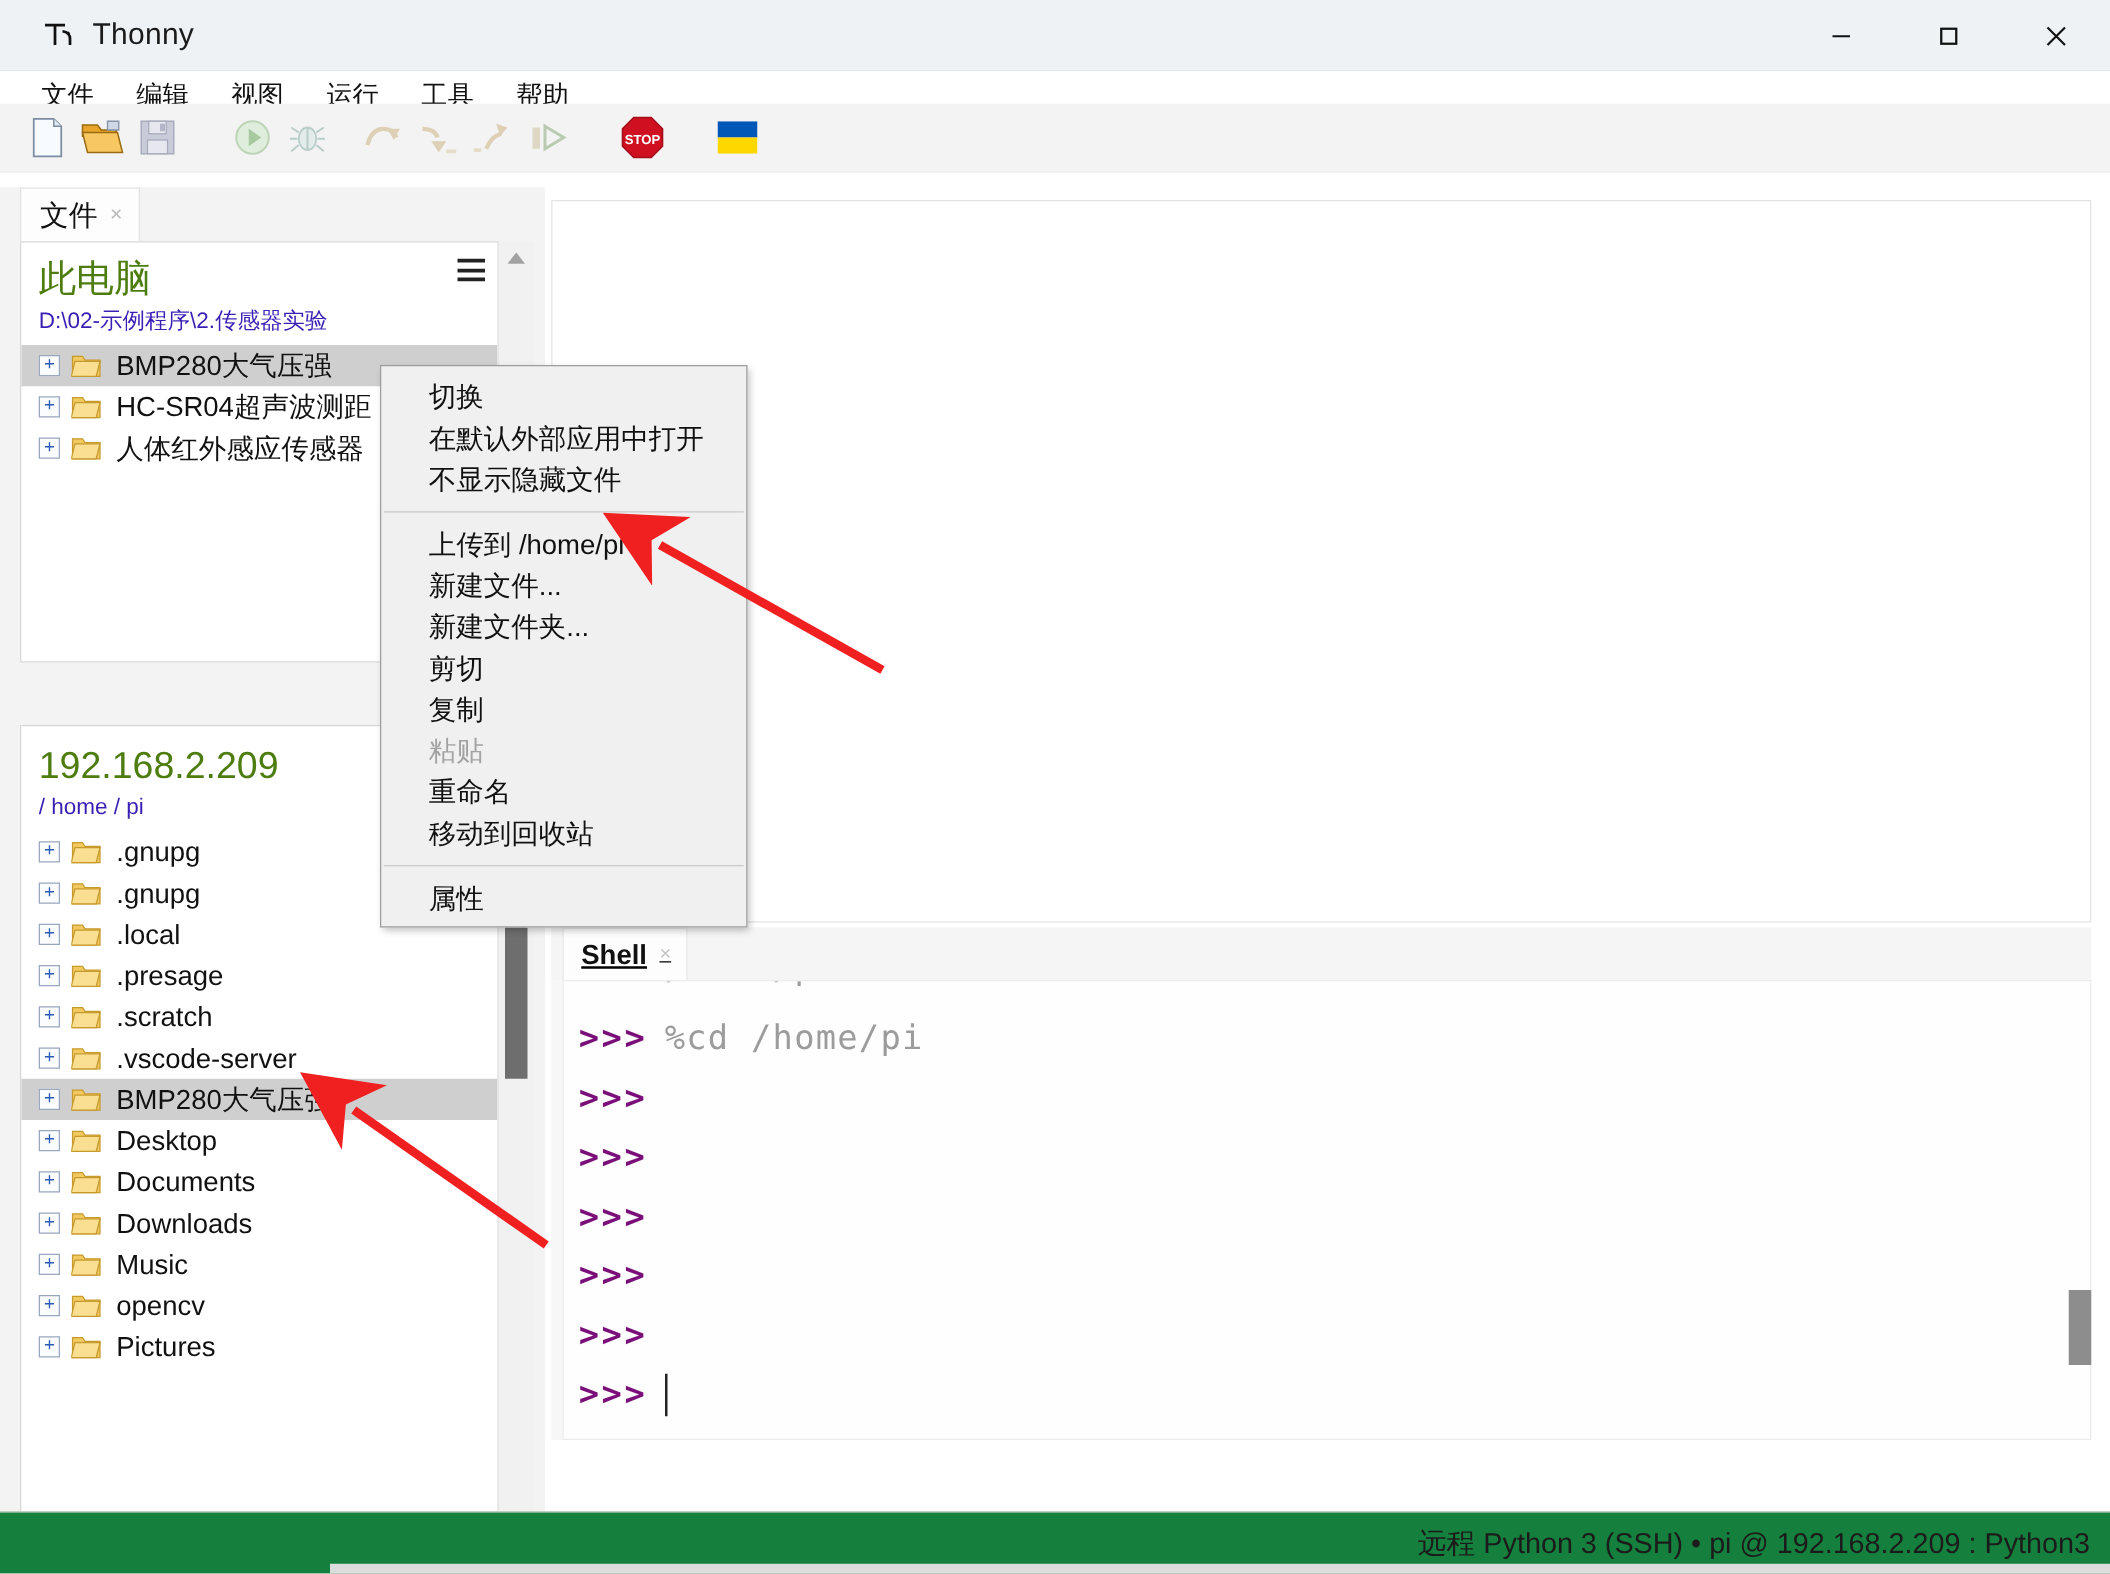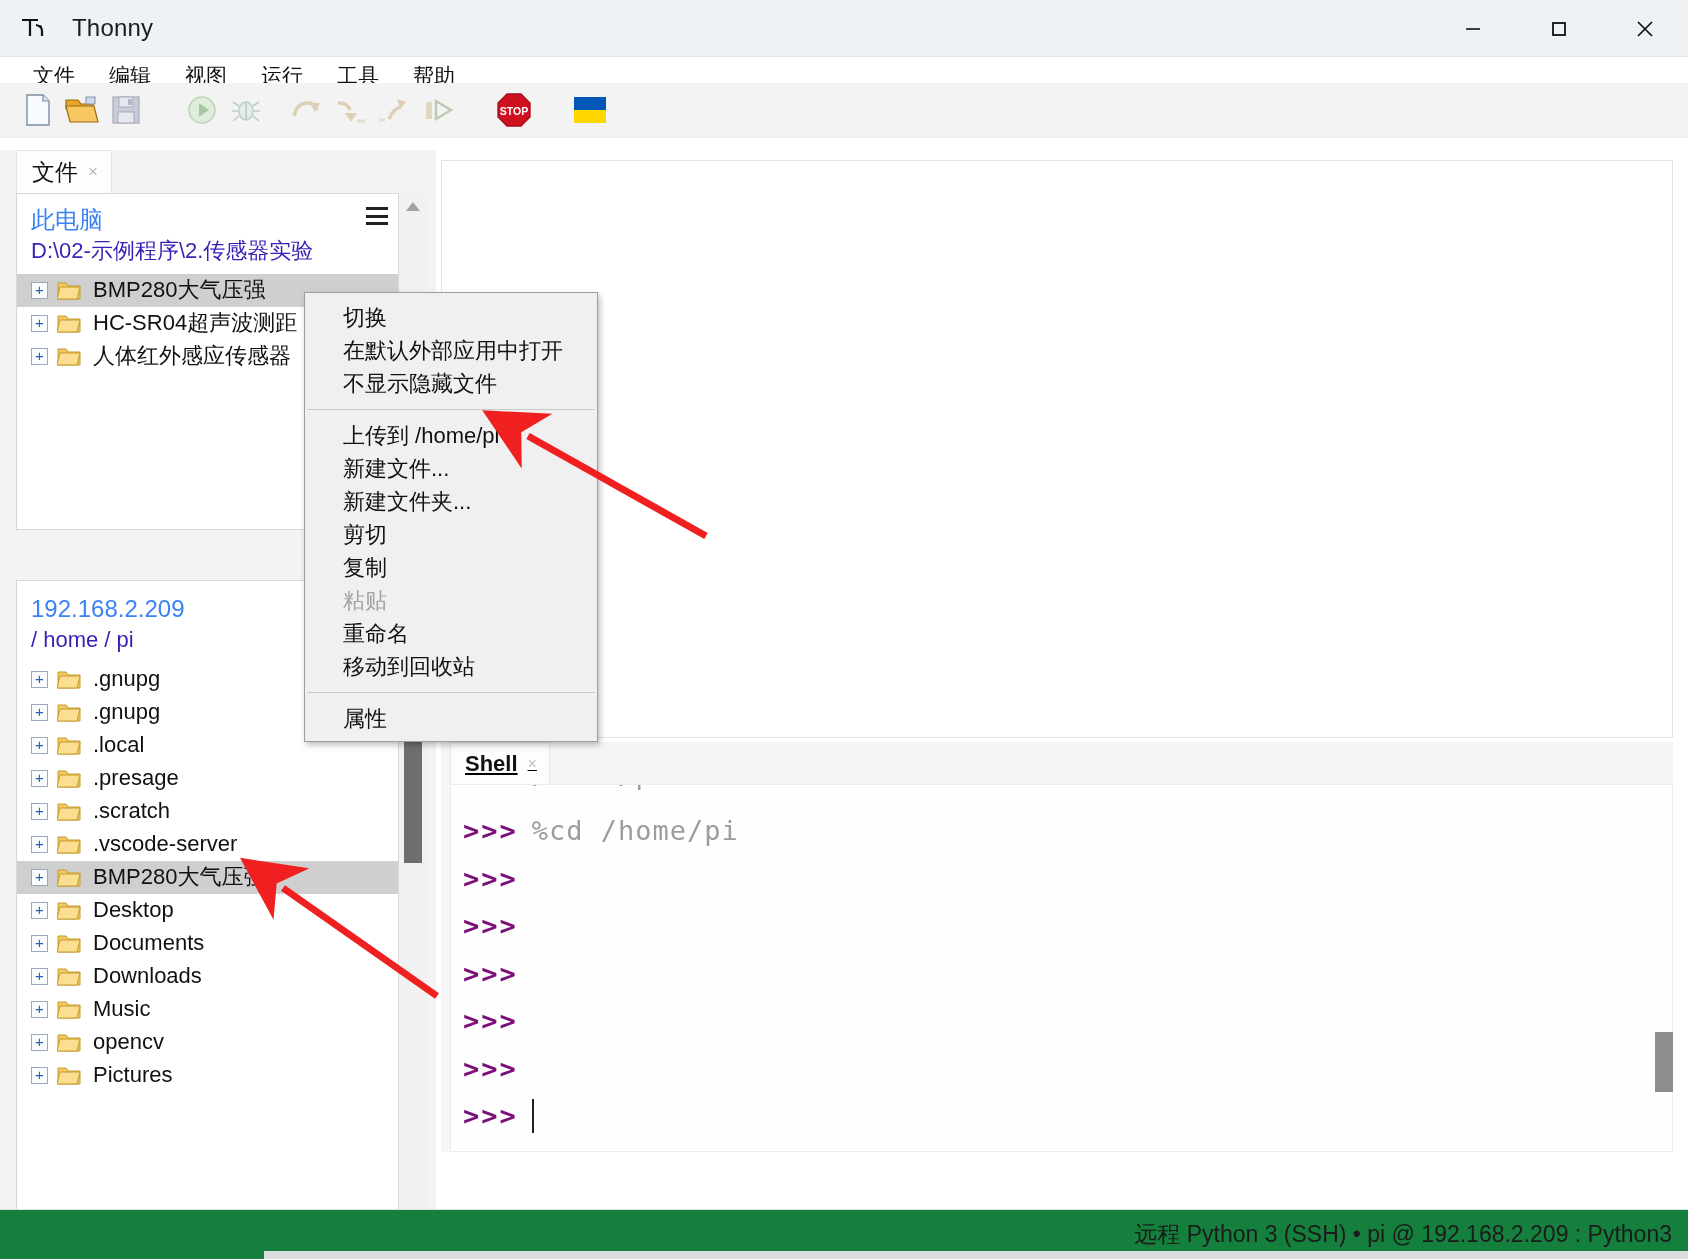--- a/index.html
+++ b/index.html
@@ -17,21 +17,21 @@
     overflow: hidden;
   }
 
   
   .titlebar {
     position: absolute; left: 0; top: 0; width: 1688px; height: 57px;
     background: #eef2f5;
     border-bottom: 1px solid #e2e7eb;
     display: flex; align-items: center;
   }
-  .title-left { display: flex; align-items: center; padding-left: 18px; gap: 24px; }
+  .title-left { display: flex; align-items: center; padding-left: 32px; gap: 12px; }
   .app-icon { width: 30px; height: 30px; position: relative; }
   .app-title {
     font-size: 24px; color: #1b1b1b; letter-spacing: .2px;
   }
   .win-controls {
     position: absolute; right: 0; top: 0; height: 57px;
     display: flex; align-items: center;
   }
   .win-btn {
     width: 86px; height: 57px; display: flex; align-items: center; justify-content: center;
@@ -85,22 +85,22 @@
     overflow: hidden;
   }
   .tree-box2 {
     position: absolute; left: 16px; top: 430px; width: 383px; height: 669px;
     background: #ffffff; border: 1px solid #d8d8d8;
     overflow: hidden;
   }
   .hdr {
     padding: 10px 0 8px 14px; position: relative;
   }
-  .hdr-line1 { font-size: 24px; color: #3b82f6; line-height: 1.34; }
-  .hdr-line2 { font-size: 22px; color: #3a1fb5; line-height: 1.34; }
+  .hdr-line1 { font-size: 30px; color: #4d7c0f; line-height: 1.34; }
+  .hdr-line2 { font-size: 18px; color: #3a1fb5; line-height: 1.34; }
   .hamburger {
     position: absolute; right: 10px; top: 13px; width: 22px; height: 18px;
     display: flex; flex-direction: column; justify-content: space-between;
   }
   .hamburger i { display: block; height: 3px; background: #222; width: 100%; }
 
   .rows { }
   .row {
     height: 33px; display: flex; align-items: center; gap: 0;
     padding-left: 14px; font-size: 22px; color: #111; white-space: nowrap;

